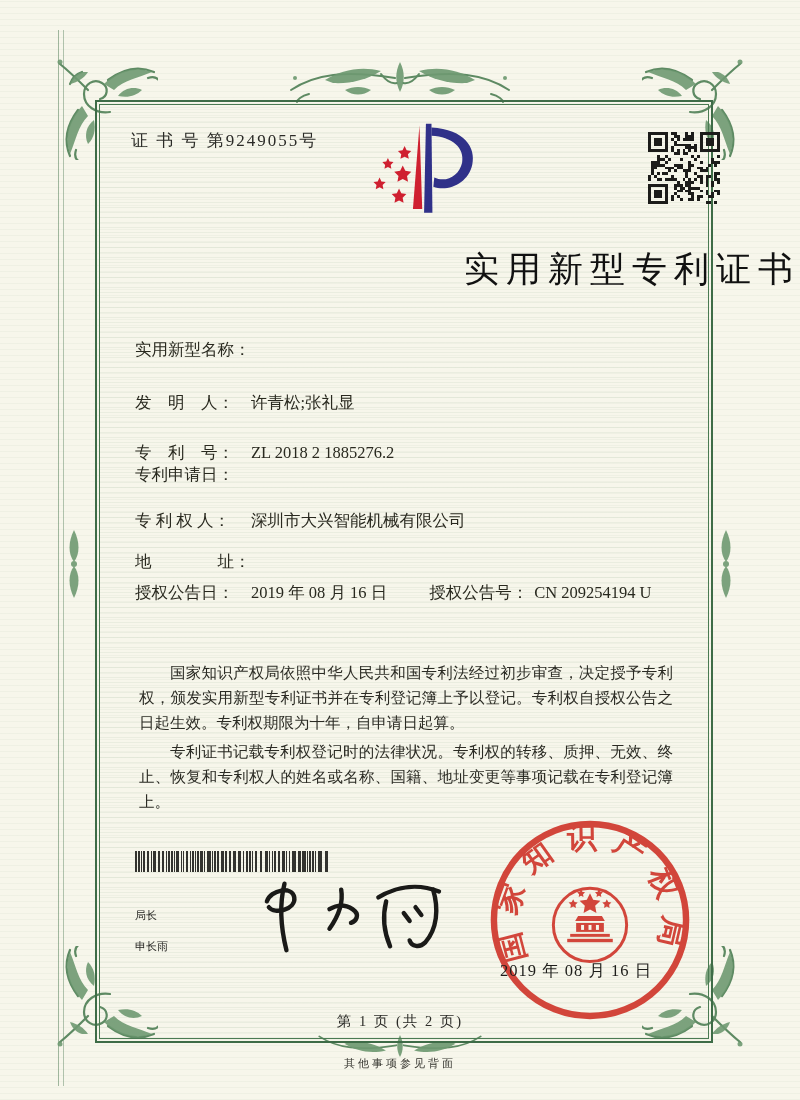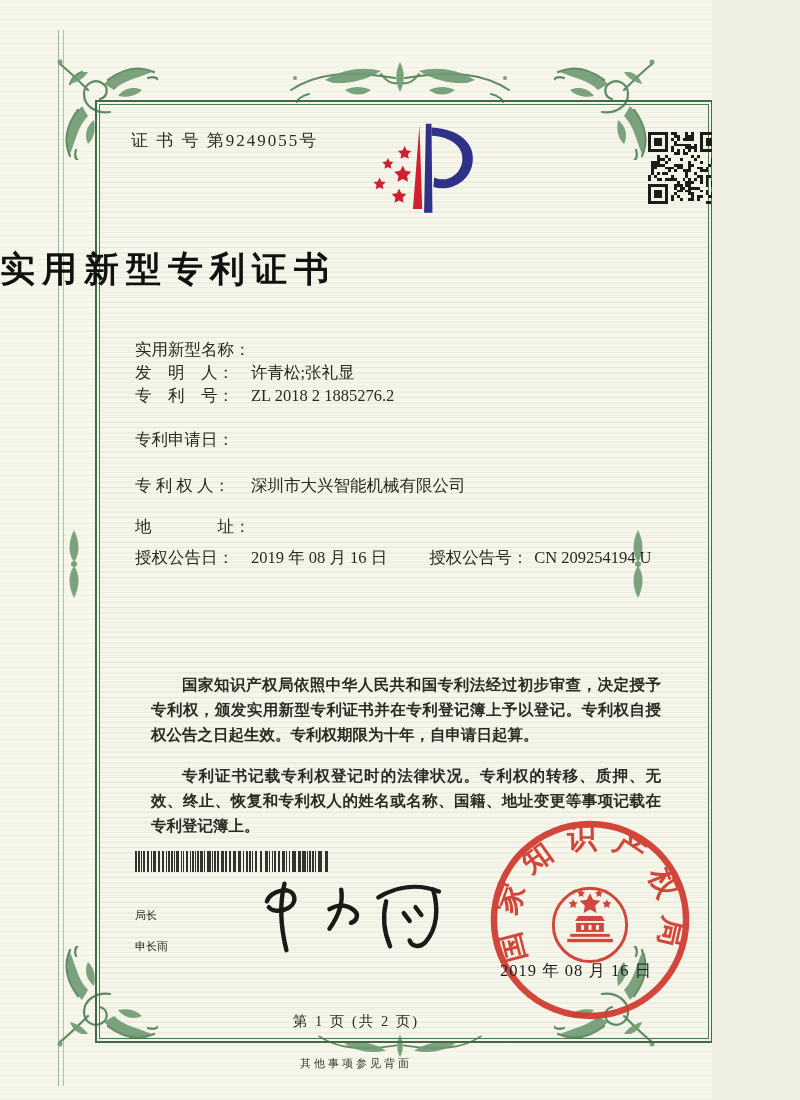--- a/index.html
+++ b/index.html
@@ -2,21 +2,21 @@
 <html><head>
 <meta charset="utf-8">
 <style>
   html,body{margin:0;padding:0;}
   body{
     width:800px;height:1100px;
     font-family:"Liberation Serif","DejaVu Serif",serif;
     background:#efeee2;
   }
   .page{
-    position:relative;width:712px;height:1100px;overflow:hidden;
+    position:relative;width:800px;height:1100px;overflow:hidden;
     background:
       repeating-linear-gradient(0deg, rgba(130,165,130,0.07) 0 1px, transparent 1px 6px),
       #f7f6eb;
     color:#23231f;
   }
   
   .scan-edge{
     position:absolute;left:58px;top:30px;bottom:14px;width:4px;
     border-left:1px solid rgba(90,130,95,.55);
     border-right:1px solid rgba(90,130,95,.45);
@@ -43,38 +43,38 @@
 
   .cert-no{
     position:absolute;left:131px;top:129px;
     font-size:17px;letter-spacing:2px;color:#2b2b27;
   }
   .logo{position:absolute;left:345px;top:120px;width:160px;height:102px;}
   .qr{position:absolute;left:648px;top:132px;width:72px;height:72px;}
 
   .title{
     position:absolute;left:0;right:0;top:246px;margin:0;
-    text-align:left;font-size:35px;font-weight:bold;
+    text-align:right;font-size:35px;font-weight:normal;
     letter-spacing:7px;color:#111;
   }
 
   .fields{position:absolute;left:135px;top:338px;width:545px;font-size:16.5px;color:#29291f;}
   .frow{display:flex;align-items:flex-start;line-height:23px;}
   .flabel{flex:0 0 116px;white-space:nowrap;}
   .fvalue{flex:1;max-width:430px;}
-  .r1{} .r2{} .r3{margin-bottom:22px;}
+  .r1{margin-bottom:30px;} .r2{margin-bottom:27px;} .r3{}
   .r4{margin-bottom:22px;font-family:Liberation Mono, monospace;} .r5{margin-bottom:19px;justify-content:space-between;} .r6{margin-bottom:7px;font-family:Liberation Mono, monospace;}
   .grant-group2{margin-left:42px;display:flex;}
   .grant-group2 .flabel{flex:0 0 auto;margin-right:6px;}
 
   .body-paras{
     position:absolute;left:135px;top:656px;width:542px;
     font-size:15.5px;line-height:25px;color:#2b2b24;text-align:justify;
   }
-  .body-paras p{margin:16px;text-indent:2em;font-weight:bold;}
+  .body-paras p{margin:4px;text-indent:2em;}
 
   .barcode{position:absolute;left:135px;top:851px;width:196px;height:21px;}
 
   .signer{position:absolute;left:135px;top:900px;font-size:11px;color:#232320;}
   .signer div{line-height:31px;}
   .signature{position:absolute;left:245px;top:872px;width:210px;height:88px;}
 
   .seal{position:absolute;left:486px;top:816px;width:208px;height:208px;opacity:.93;}
   .seal-date{
     position:absolute;left:500px;top:960px;width:200px;

